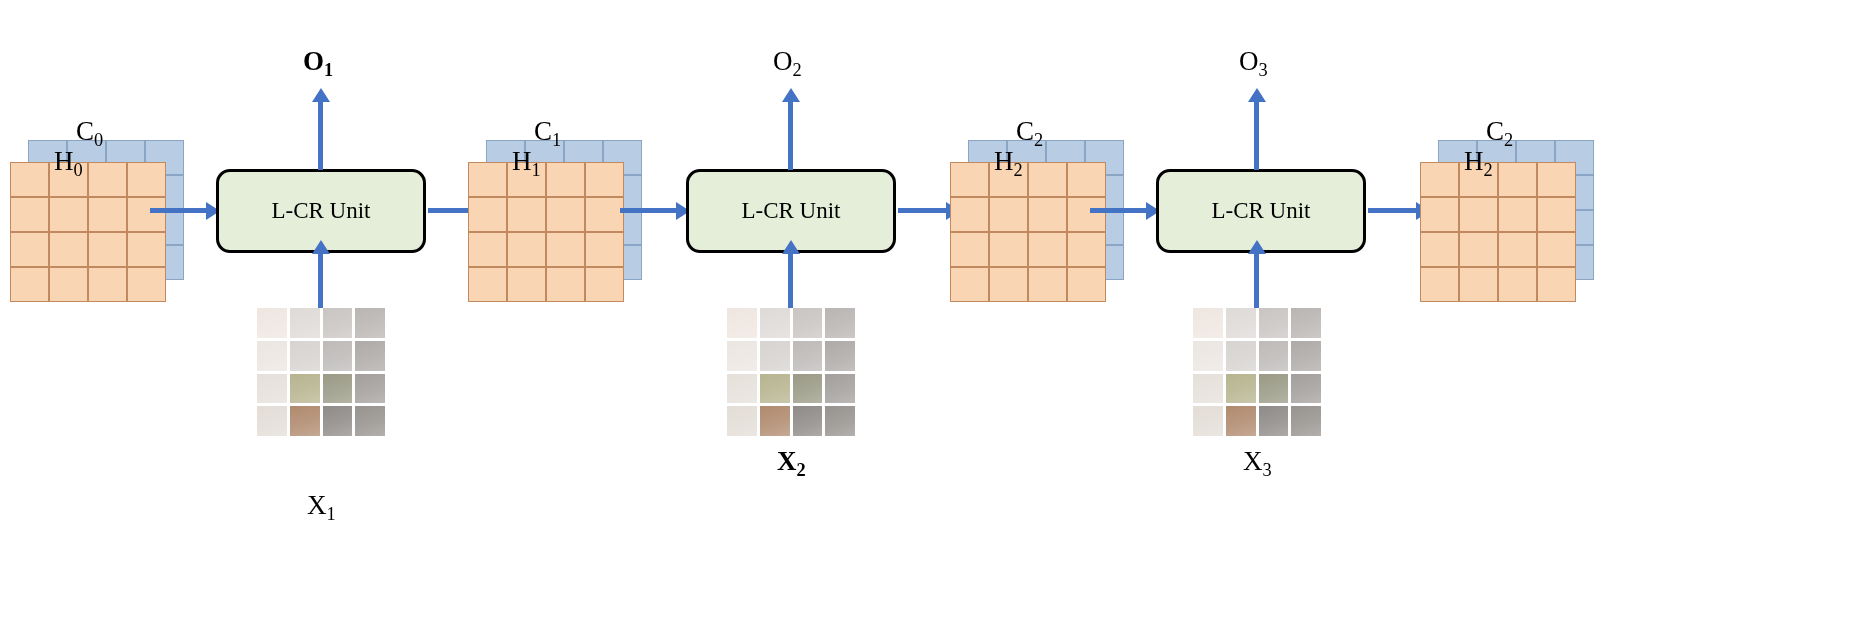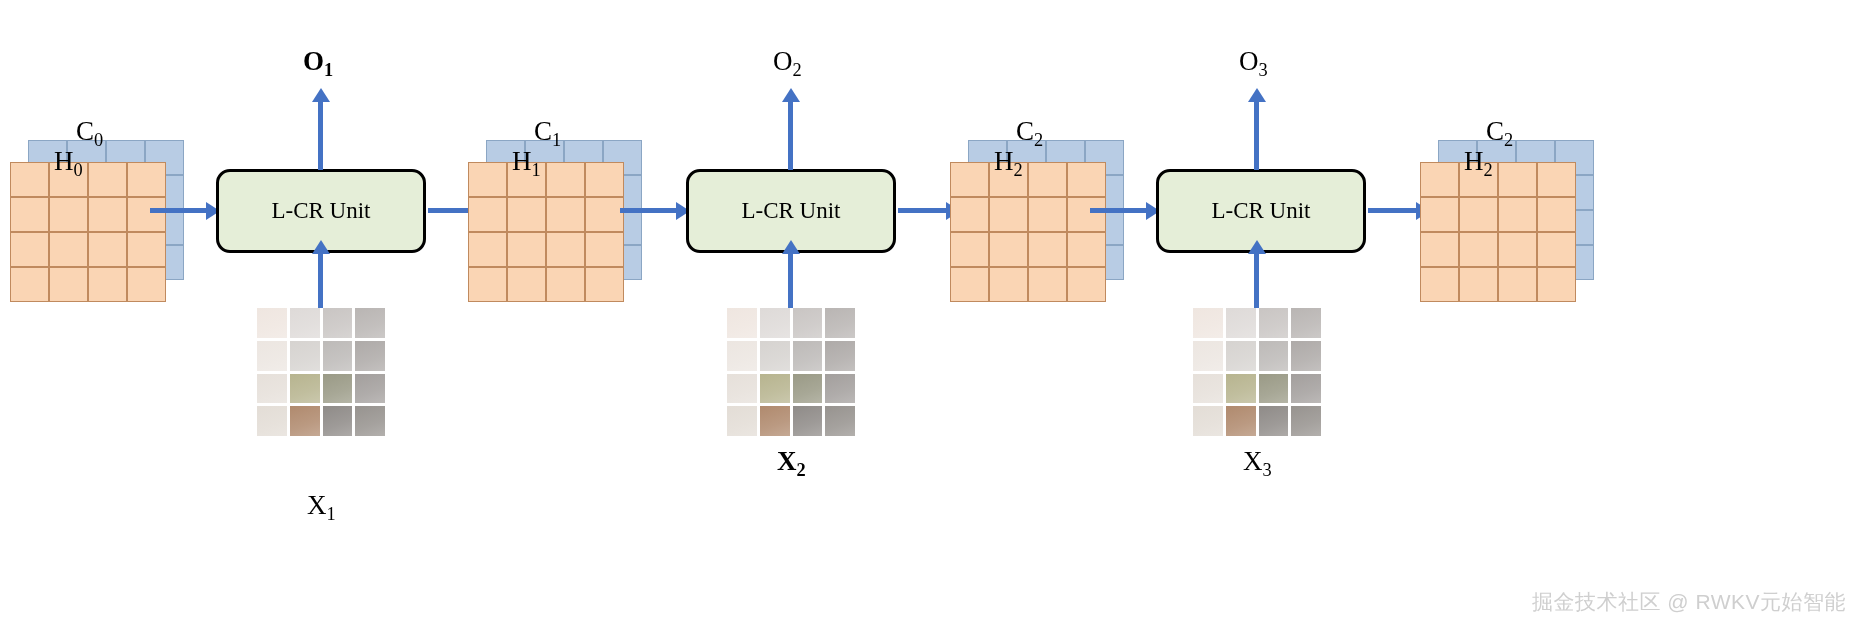--- a/index.html
+++ b/index.html
@@ -490,15 +490,14 @@
         <div class="cell"></div>
       <div class="cell"></div>
         <div class="cell"></div>
         <div class="cell"></div>
         <div class="cell"></div>
     </div>
     <div class="lbl lbl-c"><span>C</span><sub>2</sub></div>
     <div class="lbl lbl-h"><span>H</span><sub>2</sub></div>
   </div>
 
-  <div class="watermark">掘金技术社区 @ RWKV元始智能</div>
 
 </div>
 
 </body></html>

